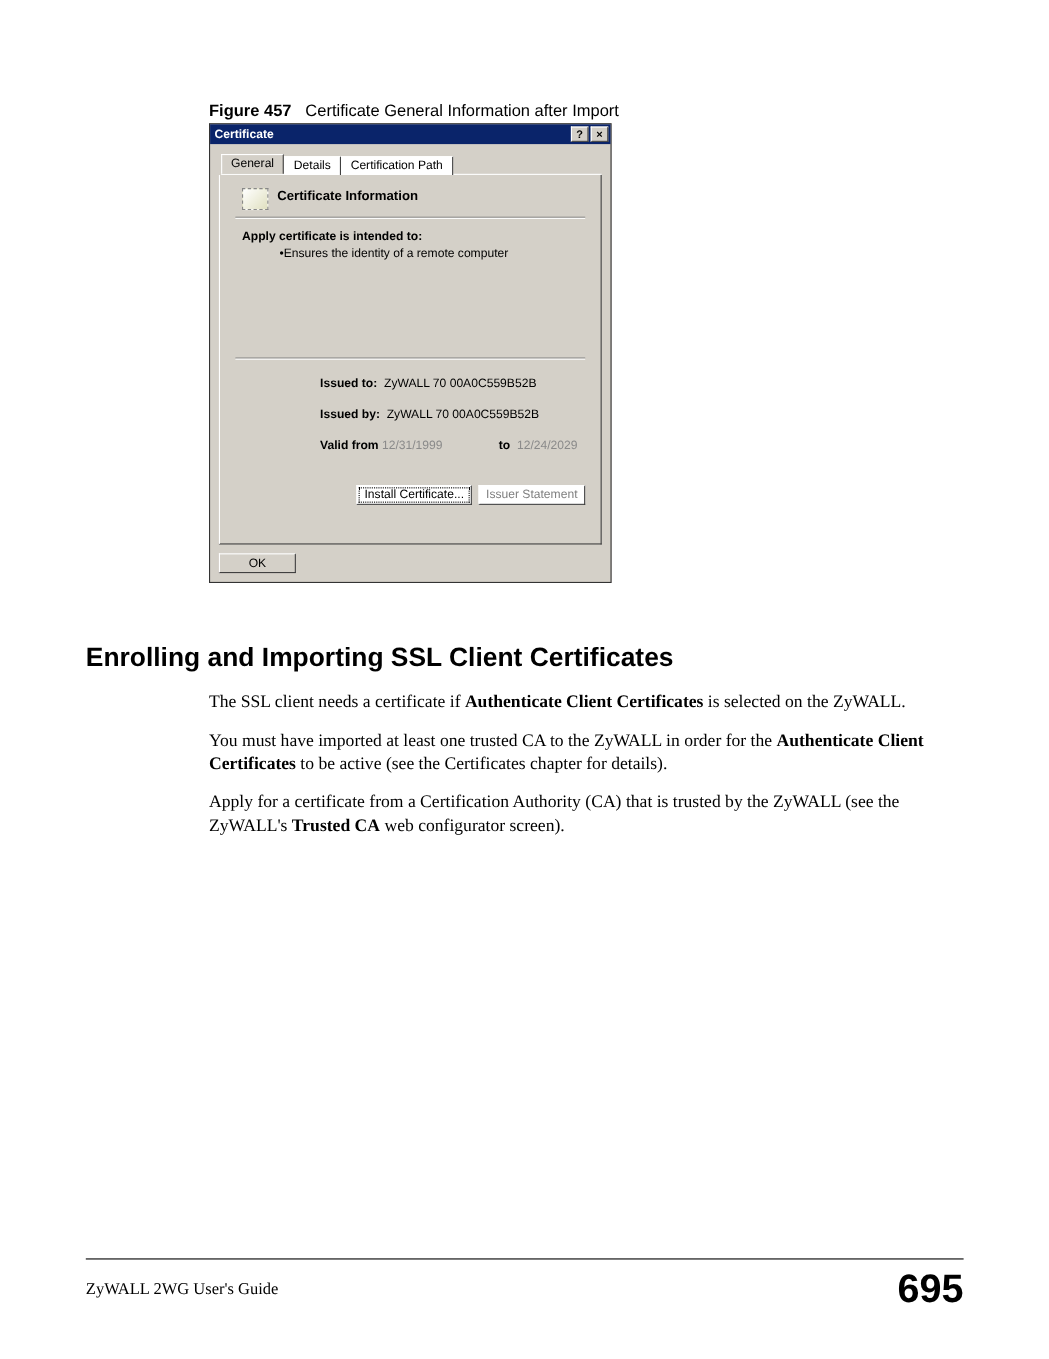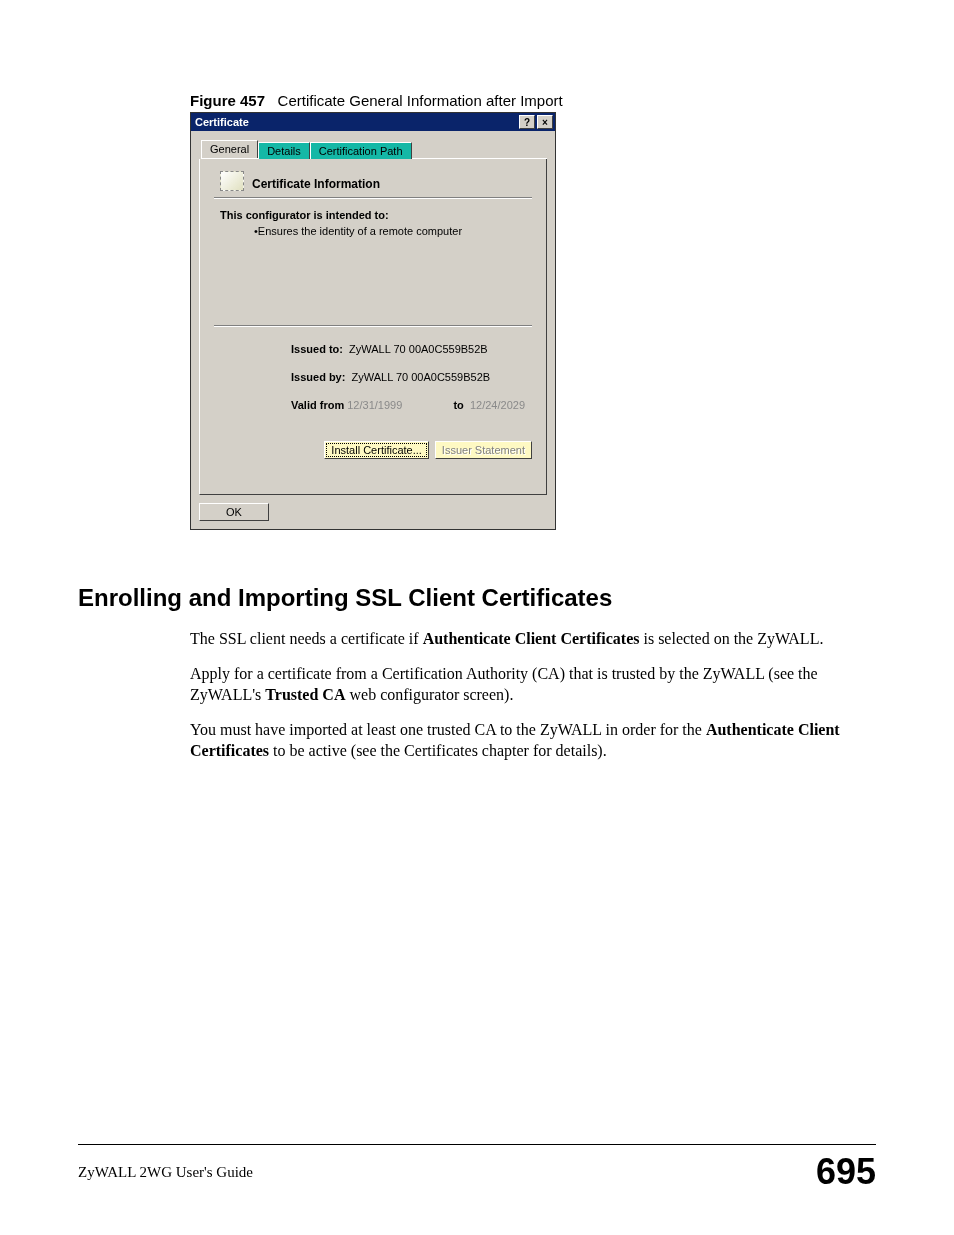--- a/index.html
+++ b/index.html
@@ -72,21 +72,21 @@
     margin: 8px 8px 0 10px;
     height: 20px;
     border-bottom: 1px solid #fff;
     position: relative;
   }
   .tab {
     font-size: 11px;
     padding: 2px 8px;
     border: 1px solid #888;
     border-bottom: none;
-    background: #14b8a6;
+    background: #ffffff;
     margin-right: 0;
     position: relative;
     border-top-color: #fff;
     border-left-color: #fff;
     border-right-color: #404040;
     top: 1px;
   }
   .tab.active {
     background: #d4d0c8;
     top: 0;
@@ -98,21 +98,21 @@
     border: 1px solid #fff;
     border-top: none;
     border-right-color: #404040;
     border-bottom-color: #404040;
     padding: 12px 14px 10px 14px;
     min-height: 336px;
     position: relative;
   }
   .cert-info-row {
     display: flex;
-    align-items: flex-end;
+    align-items: flex-start;
     margin-left: 6px;
   }
   .cert-icon {
     width: 24px;
     height: 20px;
     border: 1px dashed #888;
     background: linear-gradient(135deg,#fff,#e0e0c0);
     margin-right: 8px;
   }
   .cert-info-title {
@@ -143,21 +143,21 @@
   .kv .kval-gray { color: #8a8a8a; }
   .btn-row {
     display: flex;
     justify-content: flex-end;
     gap: 6px;
     margin-top: 30px;
   }
   .win-btn {
     font-size: 11px;
     font-family: Tahoma, Arial, sans-serif;
-    background: #fef9c3;
+    background: #ffffff;
     border: 1px solid #404040;
     border-top-color: #fff;
     border-left-color: #fff;
     padding: 2px 6px;
     min-width: 70px;
     text-align: center;
   }
   .win-btn.focused {
     outline: 1px dotted #000;
     outline-offset: -3px;
@@ -242,21 +242,21 @@
       <div class="tab">Details</div>
       <div class="tab">Certification Path</div>
     </div>
 
     <div class="tab-body">
       <div class="cert-info-row">
         <div class="cert-icon"></div>
         <div class="cert-info-title">Certificate Information</div>
       </div>
       <hr class="hr-etched">
-      <div class="intended">This configurator is intended to:</div>
+      <div class="intended">Apply certificate is intended to:</div>
       <div class="bullet-line">•Ensures the identity of a remote computer</div>
       <div class="spacer-block"></div>
       <hr class="hr-etched">
 
       <div class="kv">
         <span class="klabel">Issued to:</span>
         &nbsp;<span>ZyWALL 70 00A0C559B52B</span>
       </div>
       <div class="kv">
         <span class="klabel">Issued by:</span>
@@ -279,24 +279,24 @@
       <div class="ok-btn">OK</div>
     </div>
   </div>
 
   <div class="section-heading">Enrolling and Importing SSL Client Certificates</div>
 
   <p class="body-para">
     <span>The SSL client needs a certificate if </span><span class="b">Authenticate Client Certificates</span><span> is selected on the ZyWALL.</span>
   </p>
   <p class="body-para">
-    <span>Apply for a certificate from a Certification Authority (CA) that is trusted by the ZyWALL (see the ZyWALL's </span><span class="b">Trusted CA</span><span> web configurator screen).</span>
+    <span>You must have imported at least one trusted CA to the ZyWALL in order for the </span><span class="b">Authenticate Client Certificates</span><span> to be active (see the Certificates chapter for details).</span>
   </p>
   <p class="body-para">
-    <span>You must have imported at least one trusted CA to the ZyWALL in order for the </span><span class="b">Authenticate Client Certificates</span><span> to be active (see the Certificates chapter for details).</span>
+    <span>Apply for a certificate from a Certification Authority (CA) that is trusted by the ZyWALL (see the ZyWALL's </span><span class="b">Trusted CA</span><span> web configurator screen).</span>
   </p>
 
   <div class="footer">
     <hr>
     <div class="footer-row">
       <span class="footer-left">ZyWALL 2WG User's Guide</span>
       <span class="footer-right">695</span>
     </div>
   </div>
 

